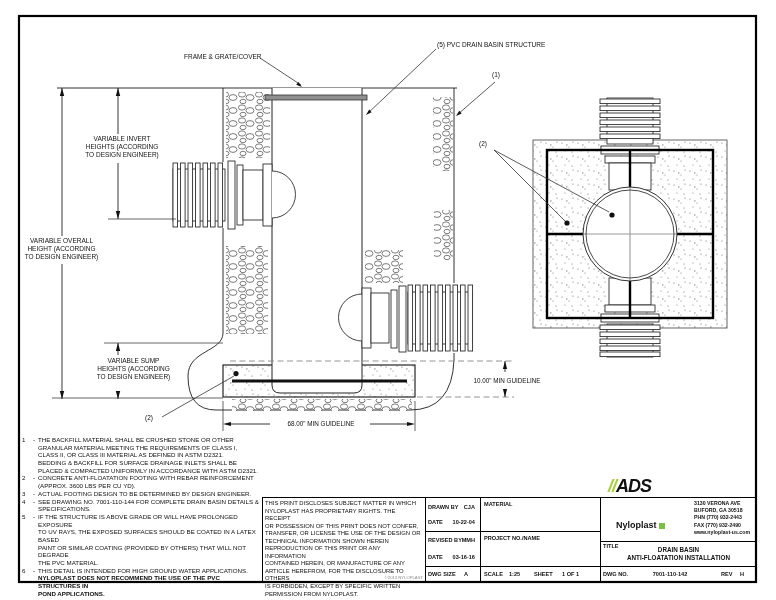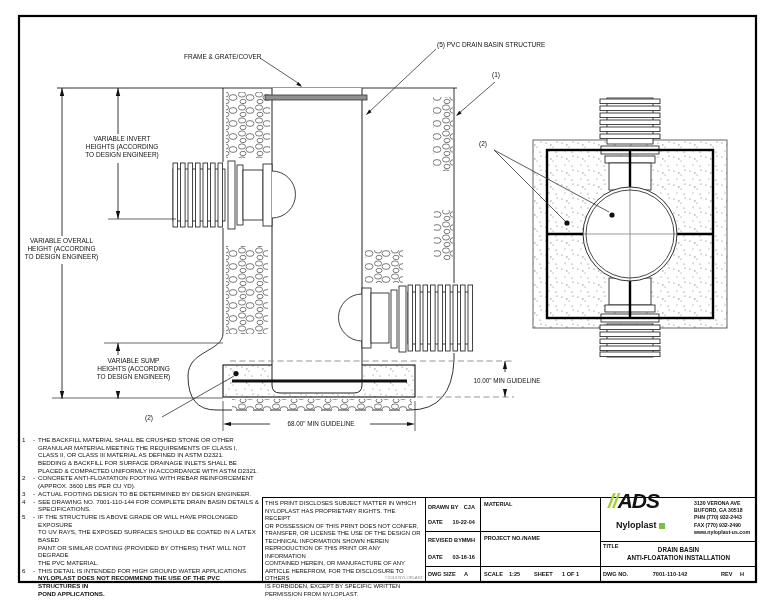--- a/index.html
+++ b/index.html
@@ -15,21 +15,21 @@
   .nn{width:8px;flex:none;}
   .nd{width:8px;flex:none;text-align:center;}
   .nt{white-space:pre-line;flex:1;}
   .nt b{font-weight:bold;}
   #disclosure{position:absolute;left:265px;top:500px;width:156px;font-size:5.9px;line-height:1.28;white-space:pre-line;}
   #copyright{position:absolute;left:383px;top:575px;width:40px;font-size:4.2px;color:#888;text-align:right;white-space:nowrap;}
   .tb{position:absolute;font-size:5.6px;font-weight:bold;white-space:nowrap;}
   .tbv{position:absolute;font-size:5.6px;font-weight:bold;white-space:nowrap;}
   #title-text{position:absolute;left:600px;top:546px;width:157px;font-size:6.3px;font-weight:bold;
     text-align:center;white-space:pre-line;line-height:1.3;}
-  #ads-logo{position:absolute;left:608px;top:490px;font-size:21px;font-weight:bold;font-style:italic;
+  #ads-logo{position:absolute;left:608px;top:477px;font-size:18px;font-weight:bold;font-style:italic;
     letter-spacing:-1px;line-height:1;}
   #nyloplast-line{position:absolute;left:616px;top:521px;font-size:9px;font-weight:bold;line-height:1;}
   #nyloplast-sq{display:inline-block;width:6px;height:6px;margin-left:2px;vertical-align:-0.5px;}
   #address{position:absolute;left:694px;top:500px;width:64px;font-size:5.2px;font-weight:bold;
     line-height:1.38;white-space:pre-line;}
   .accent{color:#a6ce39;}
 </style>
 </head>
 <body>
 

